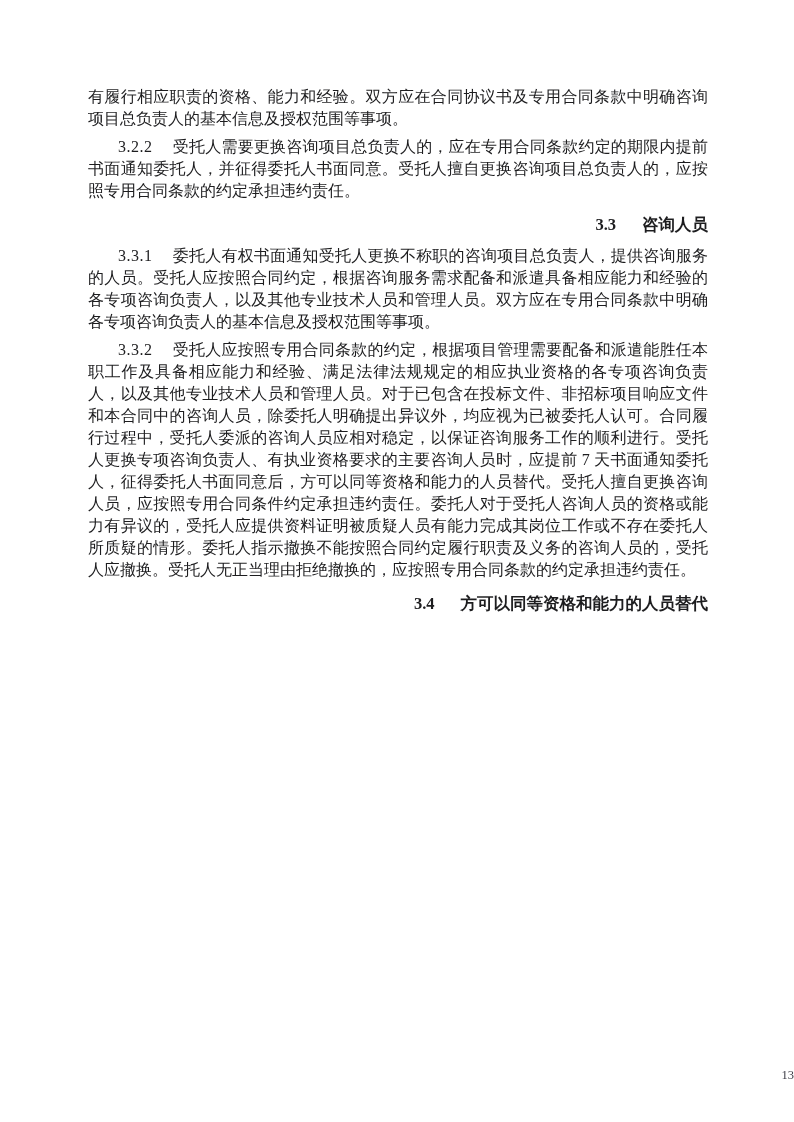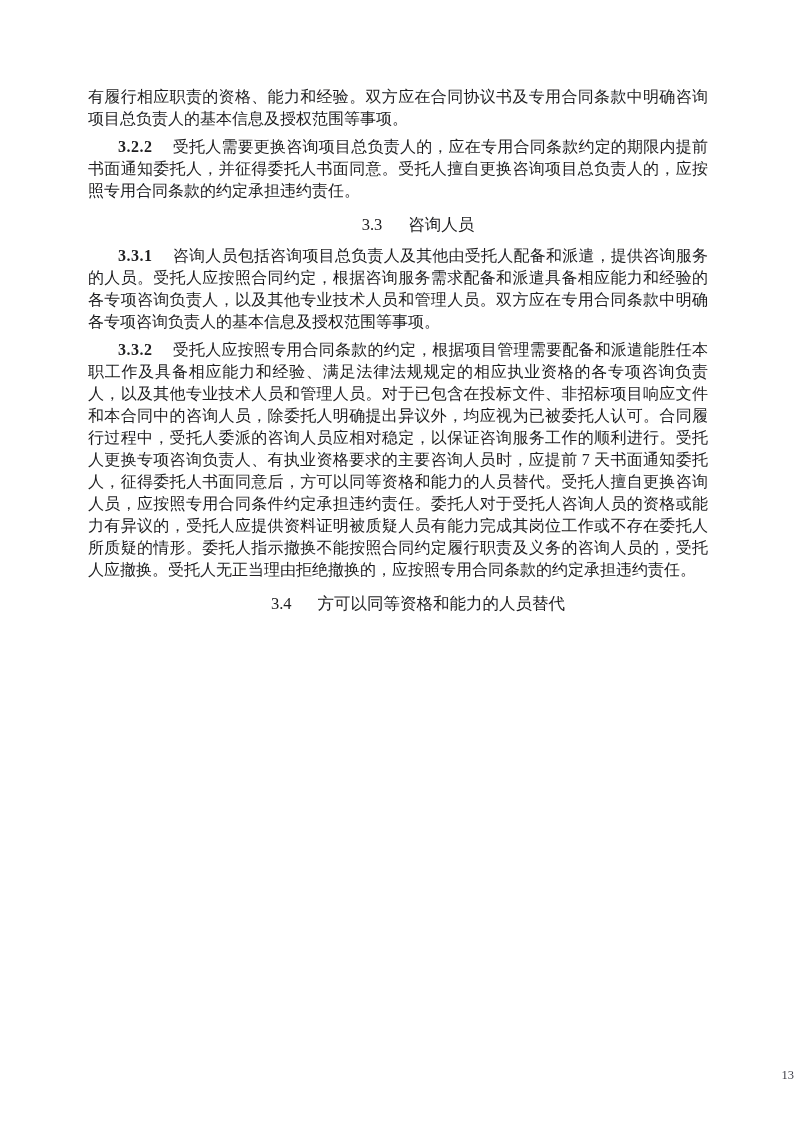--- a/index.html
+++ b/index.html
@@ -29,29 +29,28 @@
     text-align: justify;
     text-indent: 30px;
   }
   .para.no-indent {
     text-indent: 0;
   }
   .num {
     display: inline;
     margin-right: 20px;
     letter-spacing: 0.5px;
-    font-weight: bold;
   }
   .heading {
     margin: 0 0 4px 0;
     font-size: 16.5px;
     line-height: 33px;
-    font-weight: normal;
+    font-weight: bold;
     text-indent: 40px;
-    text-align: center;
+    text-align: right;
   }
   .heading .hnum {
     display: inline;
     margin-right: 26px;
   }
   .page-number {
     position: absolute;
     top: 1068px;
     left: 0;
     width: 100%;
@@ -66,21 +65,21 @@
 <div class="page">
   <div class="content">
 
     <p class="para no-indent"><span>有履行相应职责的资格、能力和经验。双方应在合同协议书及专用合同条款中明确咨询项目总负责人的基本信息及授权范围等事项。</span></p>
 
     <p class="para"><span class="num">3.2.2</span><span>受托人需要更换咨询项目总负责人的，应在专用合同条款约定的期限内提前书面通知委托人，并征得委托人书面同意。受托人擅自更换咨询项目总负责人的，应按照专用合同条款的约定承担违约责任。</span></p>
 
 
     <h2 class="heading"><span class="hnum">3.3</span><span>咨询人员</span></h2>
 
-    <p class="para"><span class="num">3.3.1</span><span>咨询人员包括咨询项目总负责人及其他由受托人配备和派遣，提供咨询服务的人员。受托人应按照合同约定，根据咨询服务需求配备和派遣具备相应能力和经验的各专项咨询负责人，以及其他专业技术人员和管理人员。双方应在专用合同条款中明确各专项咨询负责人的基本信息及授权范围等事项。</span></p>
+    <p class="para"><span class="num">3.3.1</span><span>委托人有权书面通知受托人更换不称职的咨询项目总负责人，提供咨询服务的人员。受托人应按照合同约定，根据咨询服务需求配备和派遣具备相应能力和经验的各专项咨询负责人，以及其他专业技术人员和管理人员。双方应在专用合同条款中明确各专项咨询负责人的基本信息及授权范围等事项。</span></p>
 
     <p class="para"><span class="num">3.3.2</span><span>受托人应按照专用合同条款的约定，根据项目管理需要配备和派遣能胜任本职工作及具备相应能力和经验、满足法律法规规定的相应执业资格的各专项咨询负责人，以及其他专业技术人员和管理人员。对于已包含在投标文件、非招标项目响应文件和本合同中的咨询人员，除委托人明确提出异议外，均应视为已被委托人认可。合同履行过程中，受托人委派的咨询人员应相对稳定，以保证咨询服务工作的顺利进行。受托人更换专项咨询负责人、有执业资格要求的主要咨询人员时，应提前 7 天书面通知委托人，征得委托人书面同意后，方可以同等资格和能力的人员替代。受托人擅自更换咨询人员，应按照专用合同条件约定承担违约责任。委托人对于受托人咨询人员的资格或能力有异议的，受托人应提供资料证明被质疑人员有能力完成其岗位工作或不存在委托人所质疑的情形。委托人指示撤换不能按照合同约定履行职责及义务的咨询人员的，受托人应撤换。受托人无正当理由拒绝撤换的，应按照专用合同条款的约定承担违约责任。</span></p>
 
 
     <h2 class="heading"><span class="hnum">3.4</span><span>方可以同等资格和能力的人员替代</span></h2>
 
   </div>
 
   <div class="page-number">13</div>
 </div>

